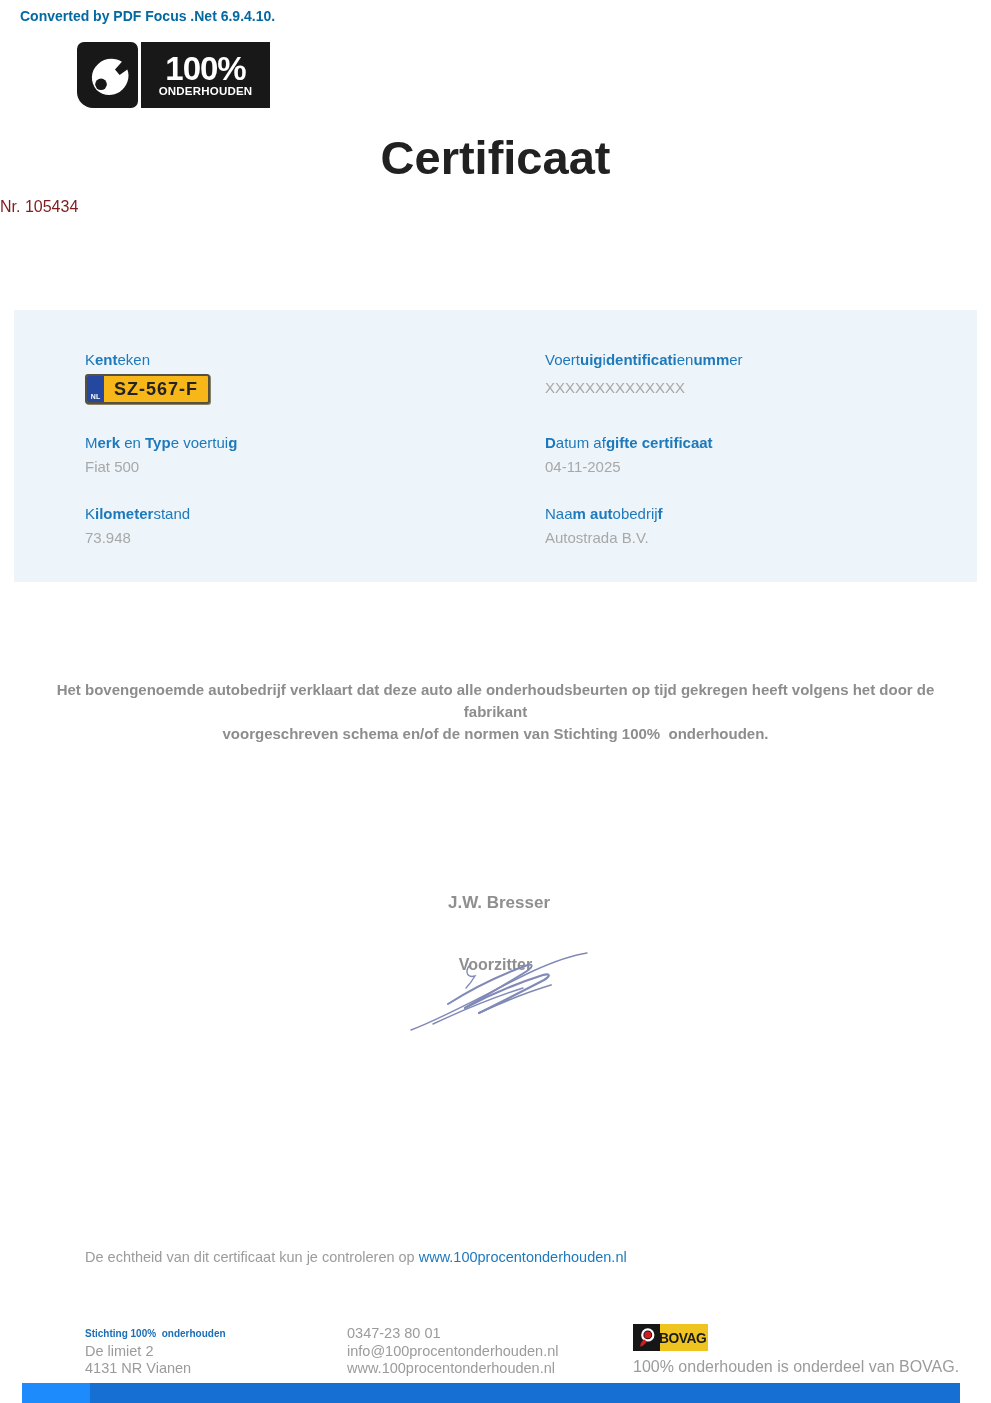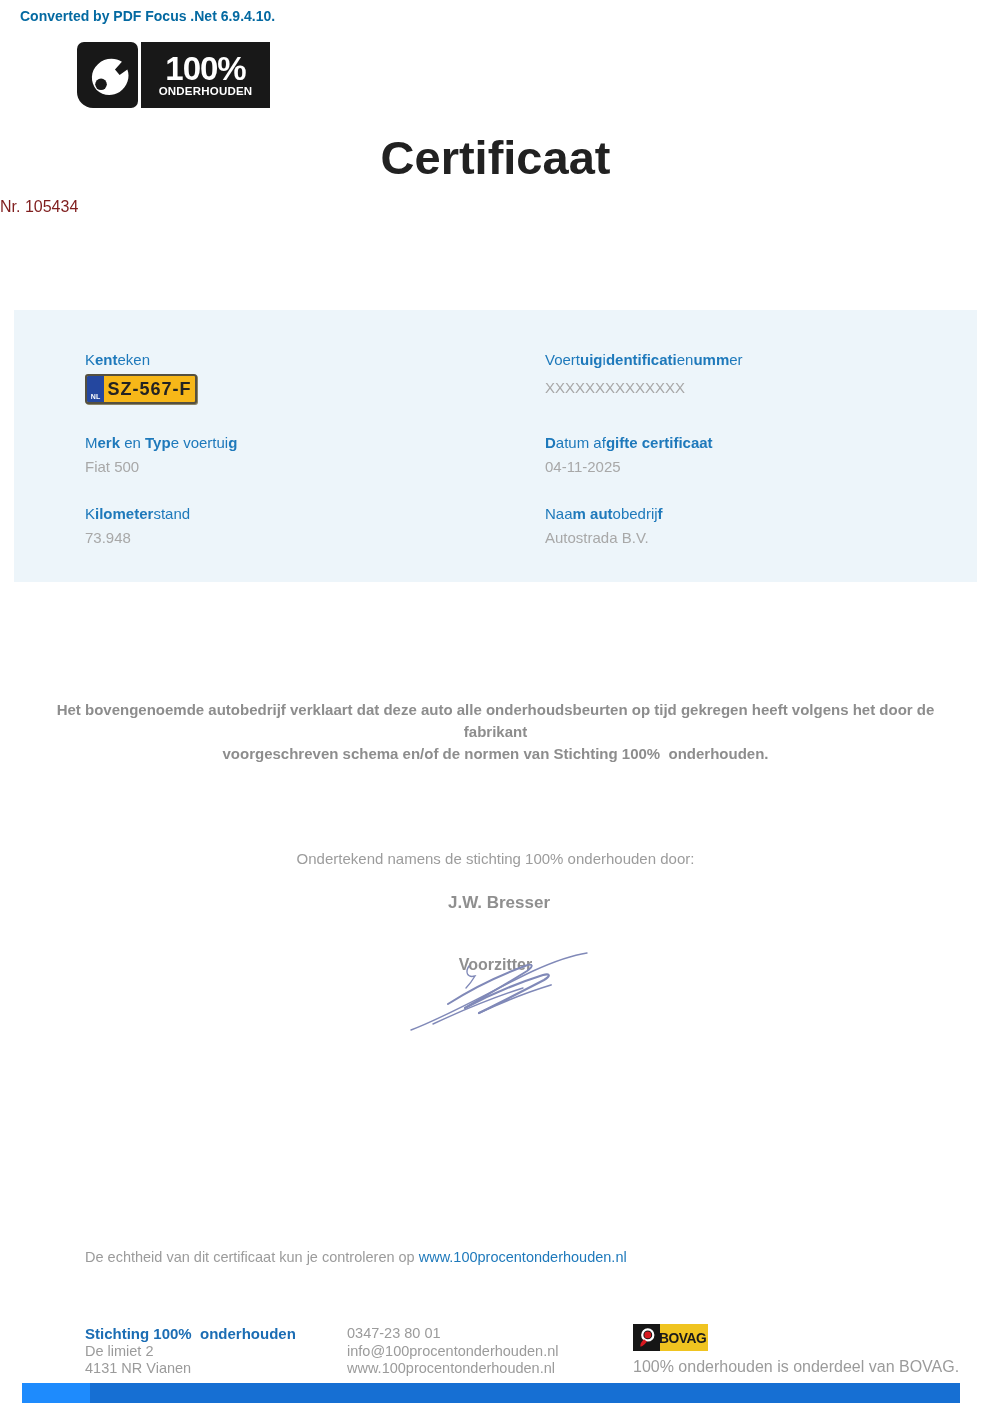--- a/index.html
+++ b/index.html
@@ -26,45 +26,45 @@
   .lbl { position:absolute; font-size:15px; color:#1e79bb; font-weight:normal; white-space:pre; }
   .lbl b { font-weight:bold; }
   .val { position:absolute; font-size:15px; color:#a8a8a8; white-space:pre; }
   .col1 { left:71px;text-align:center; }
   .col2 { left:531px; }
   .row1 { top:41px; }
   .row2 { top:124px; } .row2v { top:148px; }
   .row3 { top:195px; } .row3v { top:219px; }
 
   
-  .plate { position:absolute; left:71px; top:64px; width:112px; height:30px; background:#f7b718; border:2px solid #55503f; border-radius:3px; display:flex; overflow:hidden; box-shadow:1px 1px 0 #8a8466; }
+  .plate { position:absolute; left:71px; top:64px; width:125px; height:30px; background:#f7b718; border:2px solid #55503f; border-radius:3px; display:flex; overflow:hidden; box-shadow:1px 1px 0 #8a8466; }
   .plate-strip { width:17px; height:100%; background:#24479f; display:flex; align-items:flex-end; justify-content:center; }
   .plate-country { color:#ffffff; font-size:7px; font-weight:bold; padding-bottom:2px; }
   .plate-number { flex:1; display:flex; align-items:center; justify-content:center; font-size:18px; font-weight:bold; color:#232323; letter-spacing:1px; }
 
   
-  .statement { position:absolute; left:40px; top:679px; width:911px; text-align:center; font-size:15px; font-weight:bold; color:#8d8d8d; line-height:22px;margin-top:20px; }
+  .statement { position:absolute; left:40px; top:679px; width:911px; text-align:center; font-size:15px; font-weight:bold; color:#8d8d8d; line-height:22px; }
   .prewrap { white-space:pre-wrap; }
 
   
   .sign-intro { position:absolute; left:0; top:850px; width:100%; text-align:center; font-size:15px; color:#9c9c9c; }
   .sign-name  { position:absolute; left:0; top:893px; width:100%; text-align:center; font-size:17px; font-weight:bold; color:#8f8f8f;padding-left:7px; }
   .sign-role  { position:absolute; left:0; top:956px; width:100%; text-align:center; font-size:16px; font-weight:bold; color:#8f8f8f; }
   .signature  { position:absolute; left:403px; top:938px; width:190px; height:100px; }
 
   
   .verify { position:absolute; left:85px; top:1249px; font-size:14.5px; color:#9b9b9b; }
   .verify a { color:#1e79bb; text-decoration:none; }
 
   
   .foot-col { position:absolute; top:1325px; font-size:14.5px; color:#9b9b9b; line-height:17.5px; }
   .foot1 { left:85px; }
   .foot2 { left:347px; }
   .foot3 { left:633px; top:1324px; }
-  .foot-org { color:#1b6db4; font-weight:bold; font-size:15px; }
+  .foot-org { color:#1b6db4; font-weight:bold; font-size:10px; }
   .bovag-logo { display:flex; height:27px; }
   .bovag-iconbox { width:27px; height:27px; background:#161616; display:flex; align-items:center; justify-content:center; }
   .bovag-textbox { width:48px; height:27px; background:#f0c420; display:flex; align-items:center; justify-content:flex-end; }
   .bovag-word { font-size:15px; font-weight:bold; color:#1a1a1a; letter-spacing:-0.5px; transform:scaleX(0.92); }
   .bovag-note { margin-top:7px; font-size:16px; color:#9b9b9b; white-space:nowrap; }
 
   
   .bottom-bar { position:absolute; left:22px; top:1383px; width:938px; height:20px; background:#166fd3; }
   .bottom-bar-accent { position:absolute; left:0; top:0; width:68px; height:20px; background:#1e8bfd; }
 </style>
@@ -115,21 +115,20 @@
 
     <div class="lbl col2 row3">Naa<b>m</b> <b>aut</b>obedrij<b>f</b></div>
     <div class="val col2 row3v">Autostrada B.V.</div>
   </div>
 
   <div class="statement">
     <div>Het bovengenoemde autobedrijf verklaart dat deze auto alle onderhoudsbeurten op tijd gekregen heeft volgens het door de fabrikant</div>
     <div class="prewrap">voorgeschreven schema en/of de normen van Stichting 100%  onderhouden.</div>
   </div>
 
-  <div class="sign-intro">Ondertekend namens de stichting 100% onderhouden door:</div>
   <div class="sign-name">J.W. Bresser</div>
   <div class="sign-role">Voorzitter</div>
 
   <svg class="signature" viewBox="0 0 190 100">
     <g fill="none" stroke="#8089b8" stroke-width="1.4" stroke-linecap="round">
       <path d="M8,92 C 45,78 90,52 130,33 C 150,24 170,17 184,15"></path>
       <path d="M66,28 C 62,34 64,40 72,38 C 69,43 66,47 63,50"></path>
       <path d="M45,66 C 70,50 100,36 122,28 C 130,25 131,28 124,33 C 100,48 75,62 62,70" stroke-width="2"></path>
       <path d="M62,70 C 88,56 118,44 140,37 C 147,35 148,38 141,42 C 118,54 92,67 76,75" stroke-width="2.2"></path>
       <path d="M76,75 C 102,63 128,53 148,47" stroke-width="1.8"></path>

